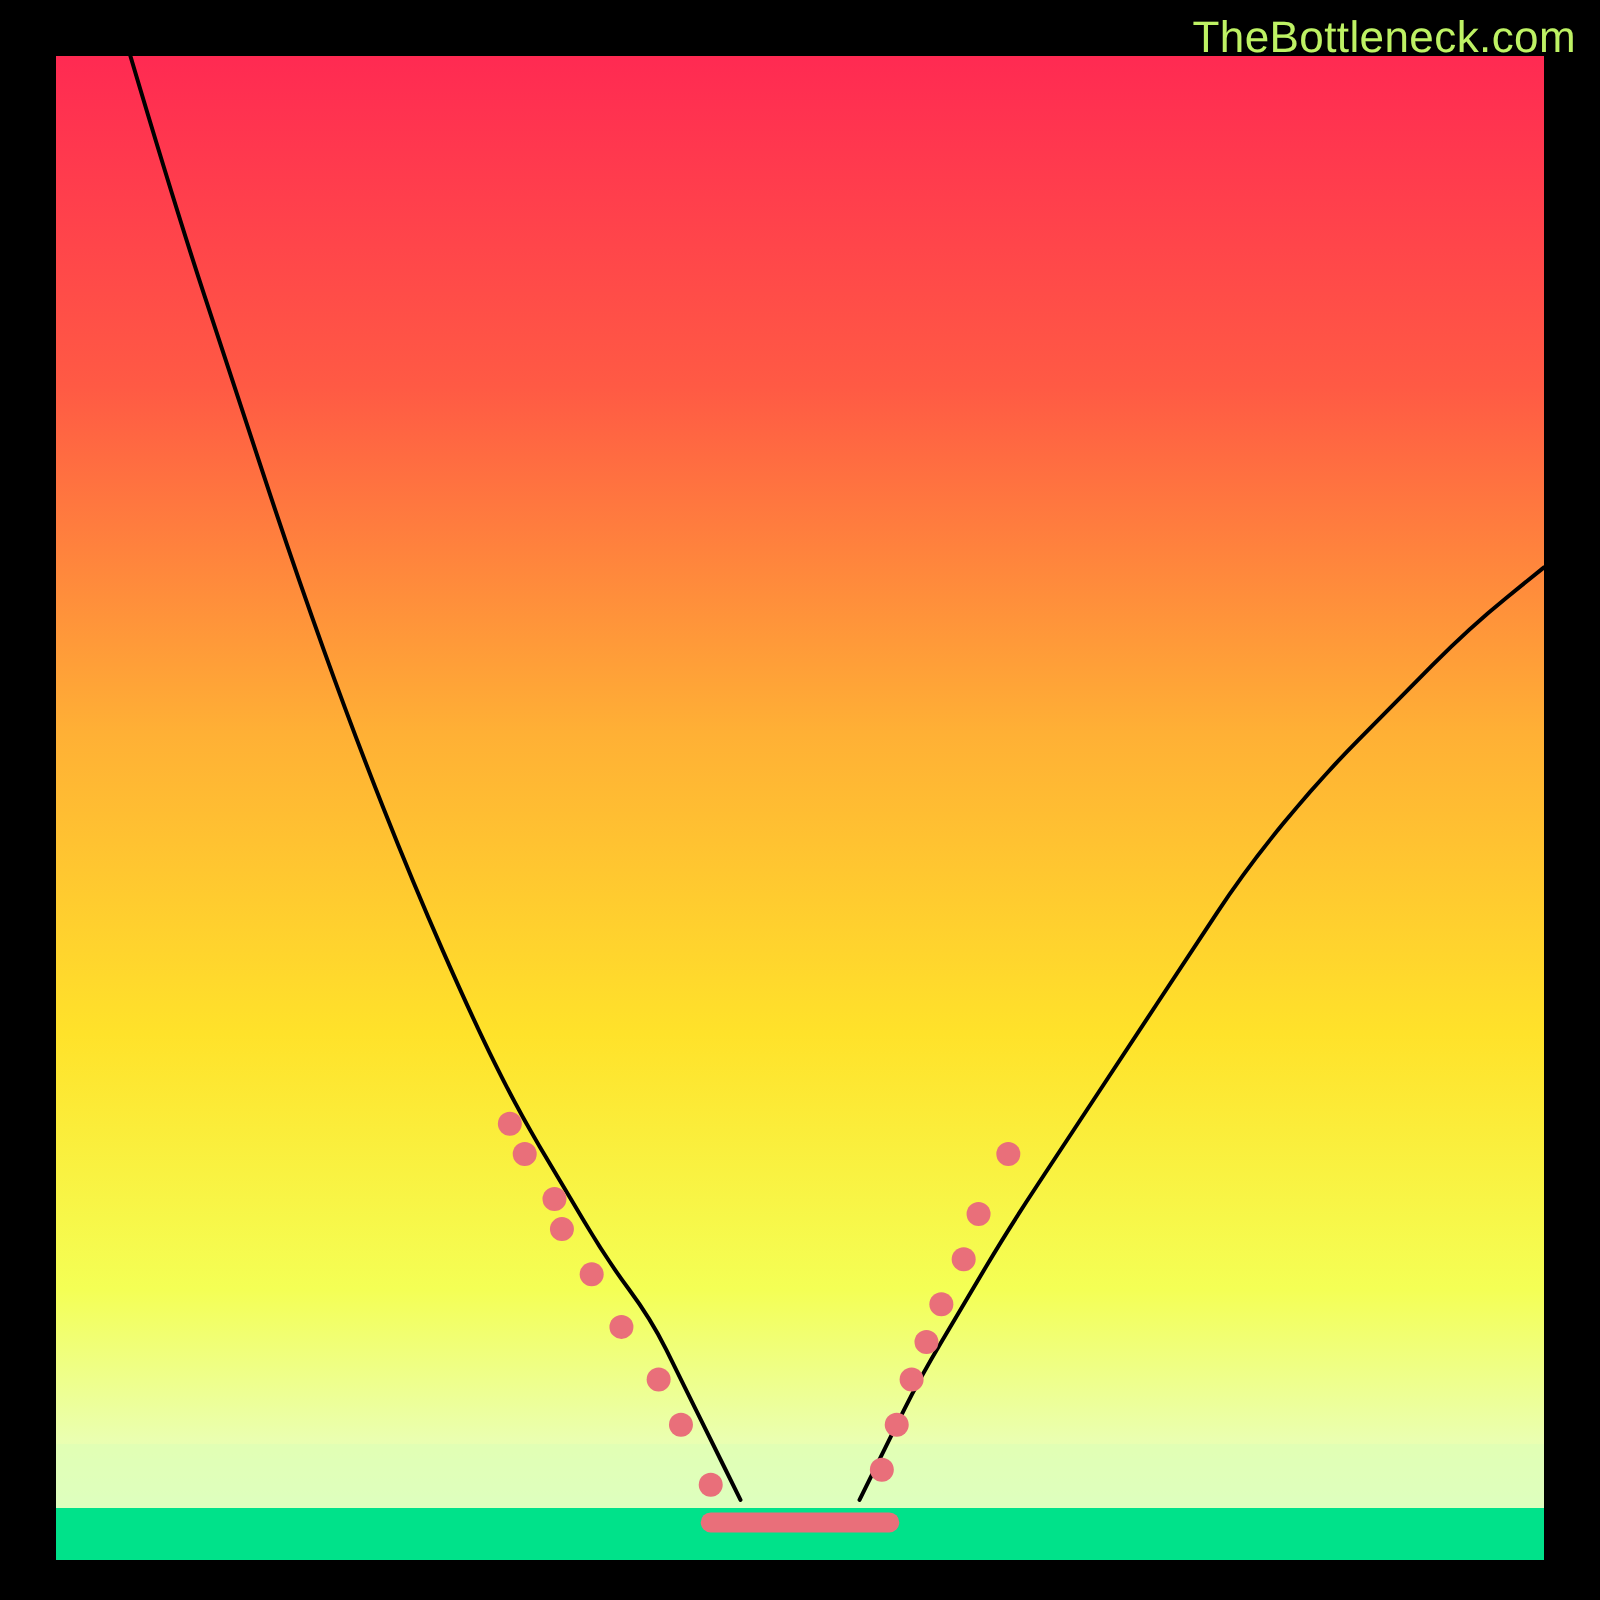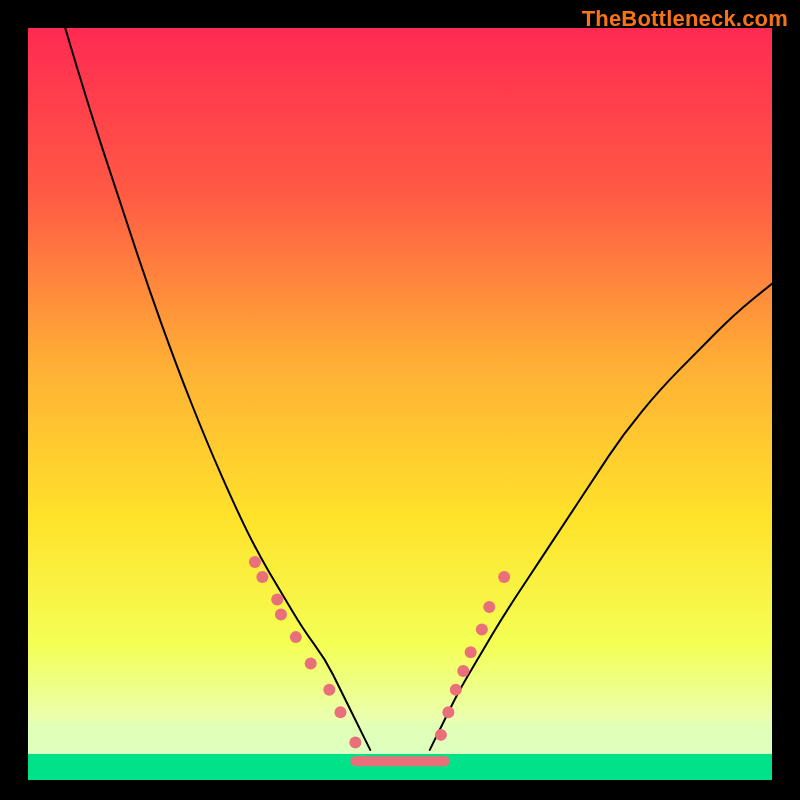--- a/index.html
+++ b/index.html
@@ -13,23 +13,23 @@
   }
   .stage {
     position: relative;
     width: 800px;
     height: 800px;
   }
   .watermark {
     position: absolute;
     top: 6px;
     right: 12px;
-    color: #f97316;
+    color: #bef264;
     font-size: 22px;
-    font-weight: 700;
+    font-weight: 400;
     z-index: 10;
     letter-spacing: 0.2px;
   }
   svg { display: block; }
 </style>
 </head>
 <body>
 
 <div class="stage">
   <div class="watermark">TheBottleneck.com</div>

